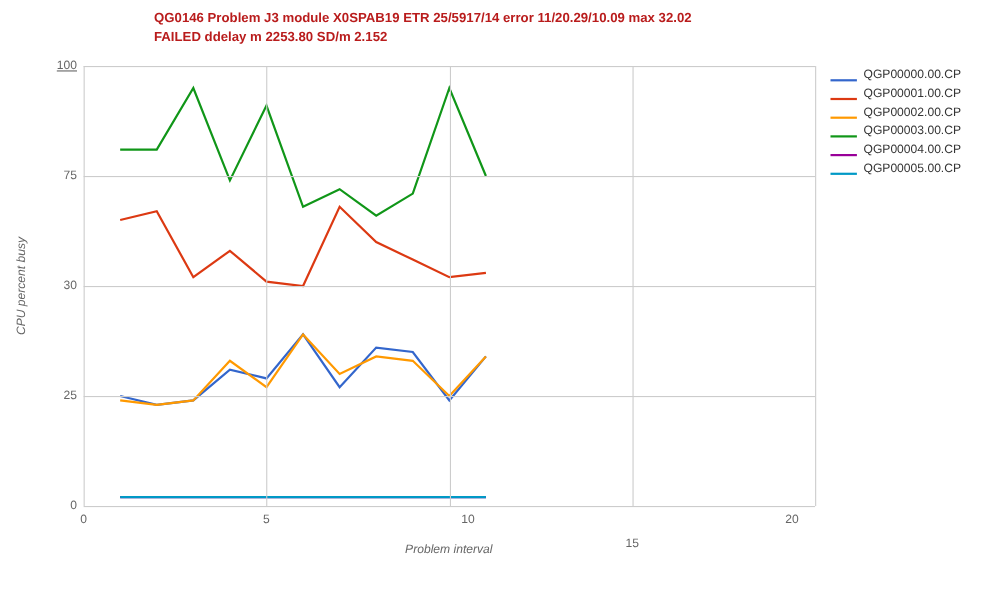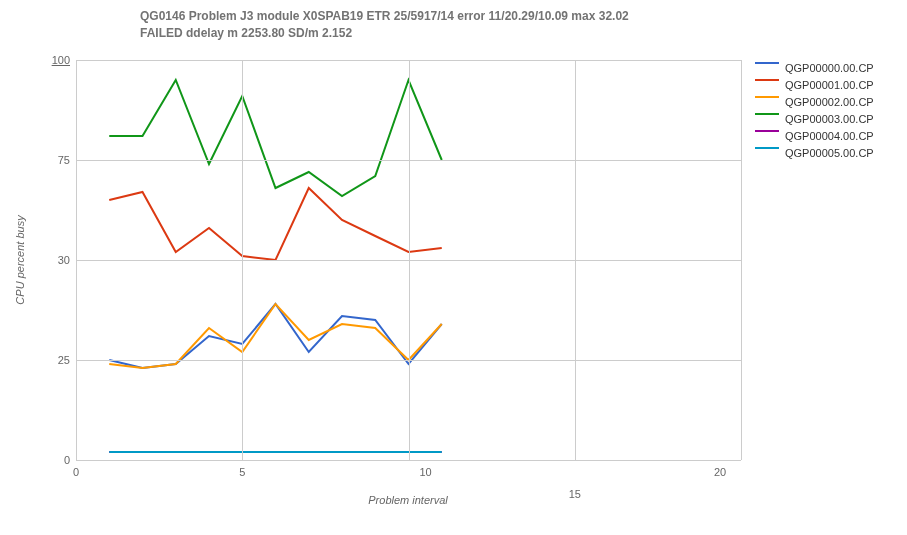--- a/index.html
+++ b/index.html
@@ -11,21 +11,21 @@
     position: relative;
     width: 907px;
     height: 535px;
   }
   .title {
     position: absolute;
     left: 140px;
     top: 8px;
     font-size: 12px;
     font-weight: bold;
-    color: #737373;
+    color: #b91c1c;
     line-height: 1.4;
     white-space: pre-line;
   }
   .plot-area {
     position: absolute;
     left: 76px;
     top: 60px;
     width: 665px;
     height: 400px;
   }
@@ -80,21 +80,21 @@
   }
   .legend {
     position: absolute;
     left: 755px;
     top: 62px;
     font-size: 11px;
     color: #333;
   }
   .legend-item {
     display: flex;
-    align-items: flex-start;
+    align-items: flex-end;
     margin-bottom: 5px;
   }
   .legend-swatch {
     width: 24px;
     height: 2px;
     margin-right: 6px;
   }
   svg.lines {
     position: absolute;
     left: 0;

